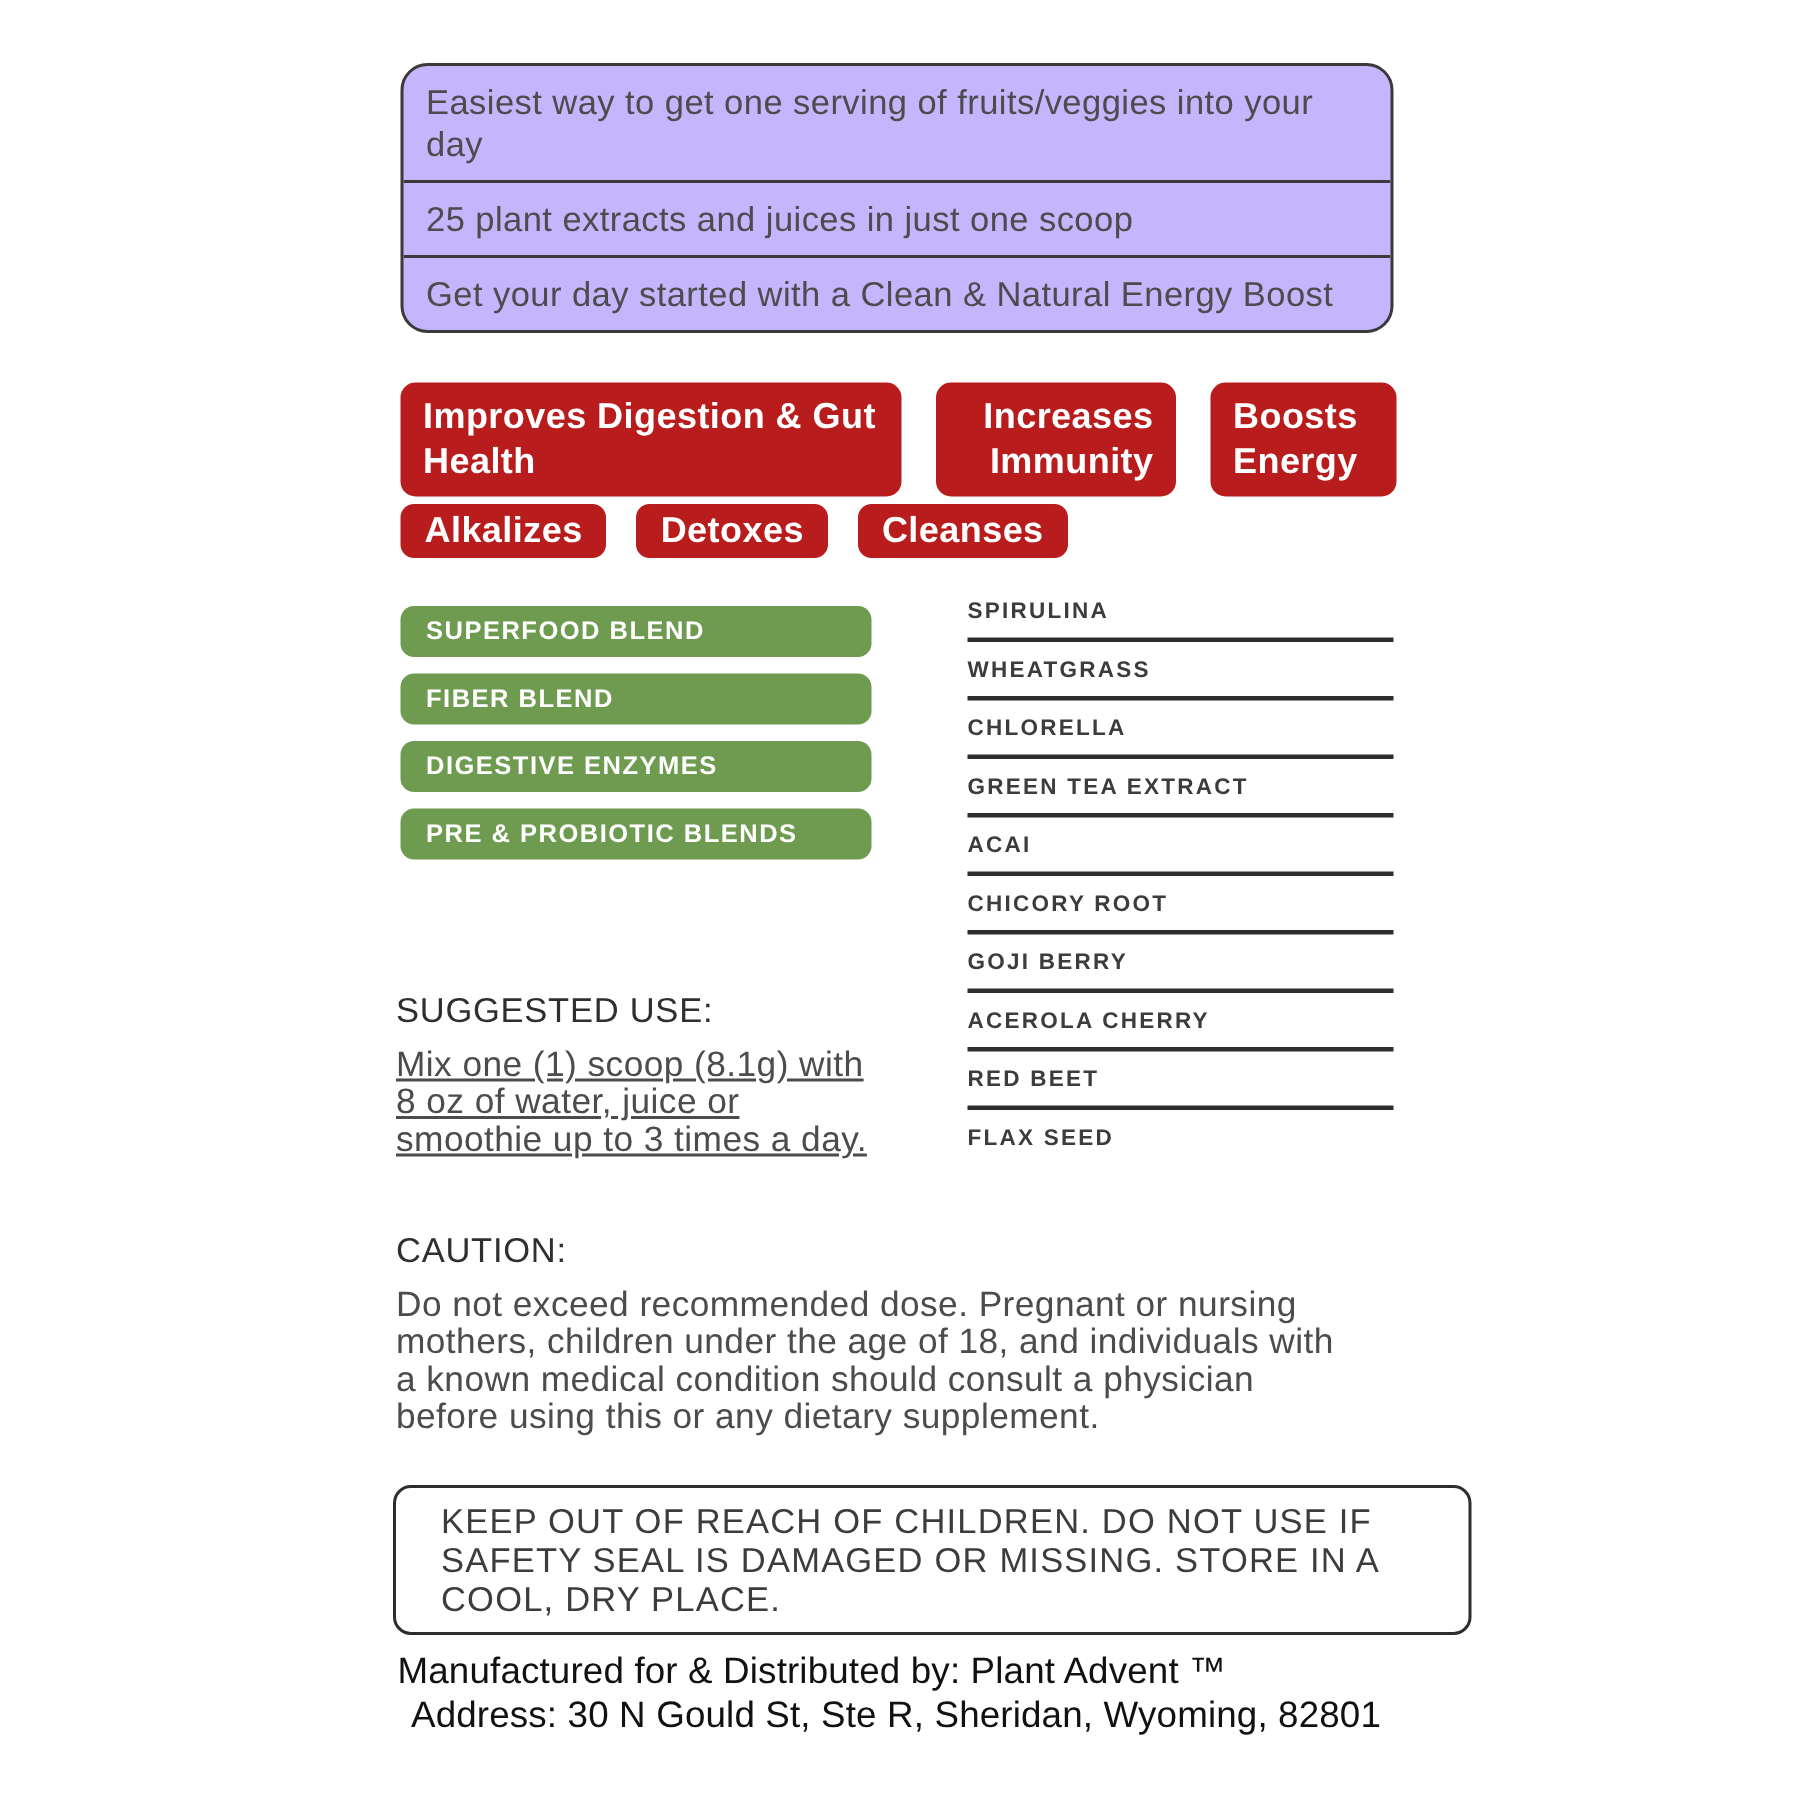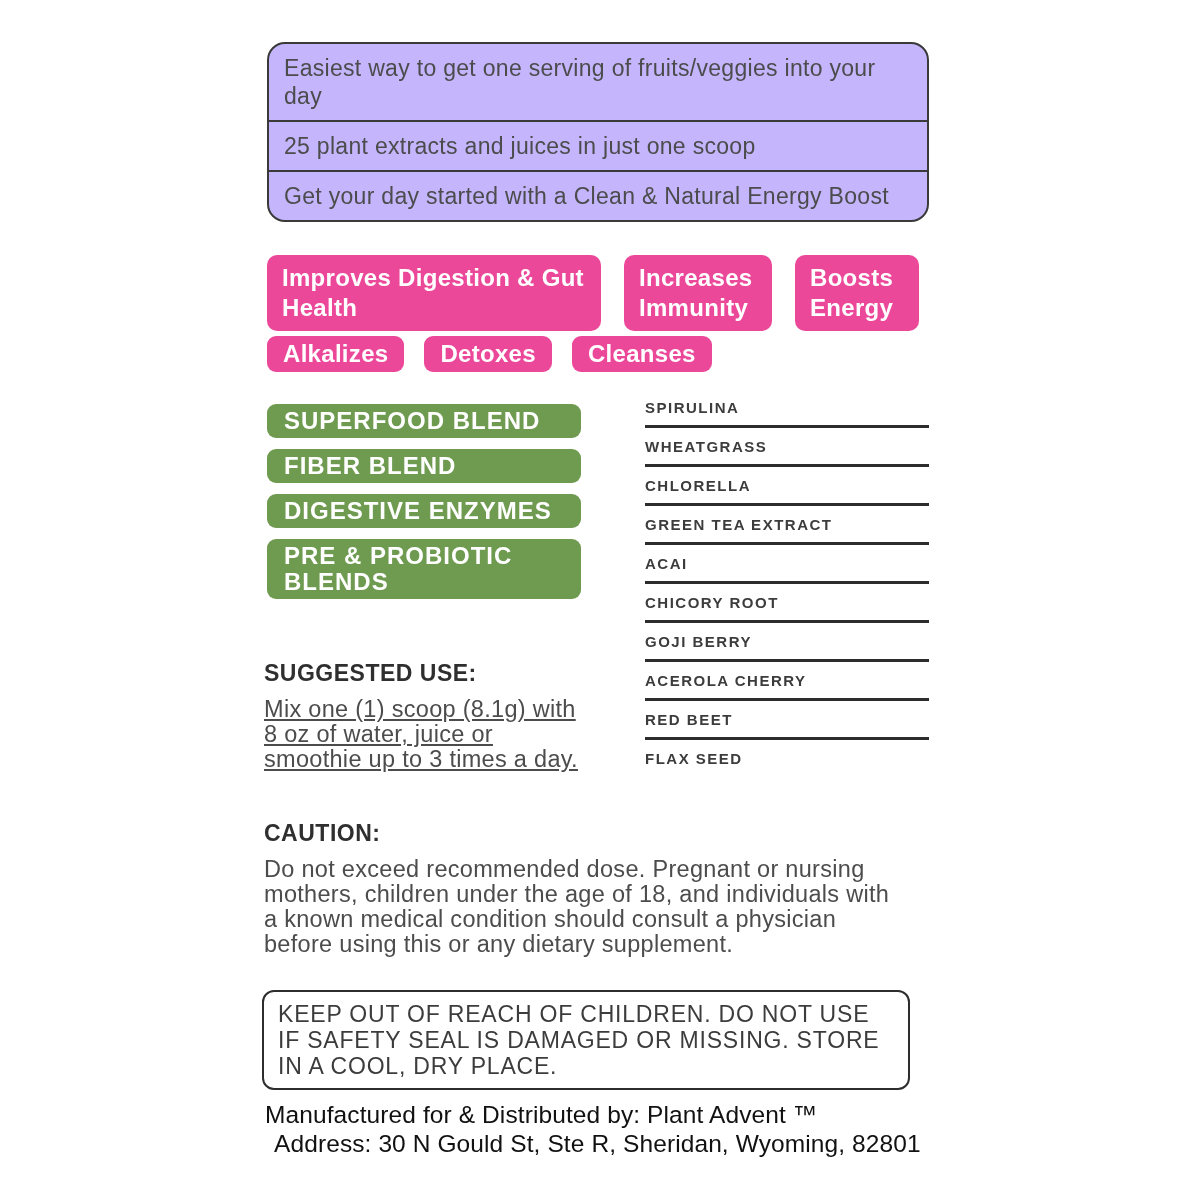--- a/index.html
+++ b/index.html
@@ -25,76 +25,76 @@
   
   .benefits-row1 {
     position: absolute; left: 267px; top: 255px; width: 680px;
     display: flex; gap: 23px; align-items: flex-start;
   }
   .benefits-row2 {
     position: absolute; left: 267px; top: 336px; width: 680px;
     display: flex; gap: 20px; align-items: flex-start;
   }
   .badge-dark {
-    background: #ec4899; color: #ffffff; font-weight: bold;
+    background: #b91c1c; color: #ffffff; font-weight: bold;
     font-size: 24px; line-height: 30px; padding: 8px 15px;
     border-radius: 10px; letter-spacing: 0.3px;
   }
   .badge-dark.wide   { width: 334px; }
-  .badge-dark.medium { width: 148px; }
+  .badge-dark.medium { width: 160px; text-align: right; }
   .badge-dark.small  { width: 124px; }
   .benefits-row2 .badge-dark { padding: 3px 16px; border-radius: 9px; }
 
   
   .blends-col {
     position: absolute; left: 267px; top: 404px; width: 314px;
     display: flex; flex-direction: column; gap: 11px;
   }
   .badge-green {
     background: #6f9b51; color: #ffffff; font-weight: bold;
-    font-size: 24px; line-height: 26px; padding: 4px 17px;
+    font-size: 17px; line-height: 26px; padding: 4px 17px;
     border-radius: 9px; letter-spacing: 1px; text-transform: uppercase;
   }
 
   
   .ingredients-col {
     position: absolute; left: 645px; top: 396px; width: 284px;
   }
   .ingredient {
     font-weight: bold; font-size: 15px; line-height: 24px;
     color: #3c3c3c; letter-spacing: 1.5px;
     padding-bottom: 5px; margin-bottom: 7px;
     border-bottom: 3px solid #2d2d2d;
   }
   .ingredient:last-child { border-bottom: none; }
 
   
   .suggested-use {
     position: absolute; left: 264px; top: 660px; width: 330px;
   }
   .section-heading {
-    font-weight: bold; font-size: 23px; color: #2f2f2f;
+    font-weight: normal; font-size: 23px; color: #2f2f2f;
     letter-spacing: 0.5px; margin-bottom: 10px;
   }
   .section-body {
     font-size: 23.5px; line-height: 25px; color: #4c4c4c; letter-spacing: 0.3px;
   }
   .suggested-use .section-body { width: 318px; text-decoration: underline; }
 
   
   .caution {
     position: absolute; left: 264px; top: 820px; width: 640px;
   }
   .caution .section-body { width: 630px; }
 
   
   .warning-box {
-    position: absolute; left: 262px; top: 990px; width: 648px;
+    position: absolute; left: 262px; top: 990px; width: 719px;
     border: 2.5px solid #2d2d2d; border-radius: 12px;
-    padding: 9px 14px; font-size: 23px; line-height: 26px;
+    padding: 9px 30px; font-size: 23px; line-height: 26px;
     color: #3c3c3c; letter-spacing: 0.8px; text-transform: uppercase;
     background: #fff;
   }
 
   
   .footer {
     position: absolute; left: 265px; top: 1100px; width: 700px;
     font-size: 24.5px; line-height: 29px; color: #111111;
     letter-spacing: 0.1px;
   }

